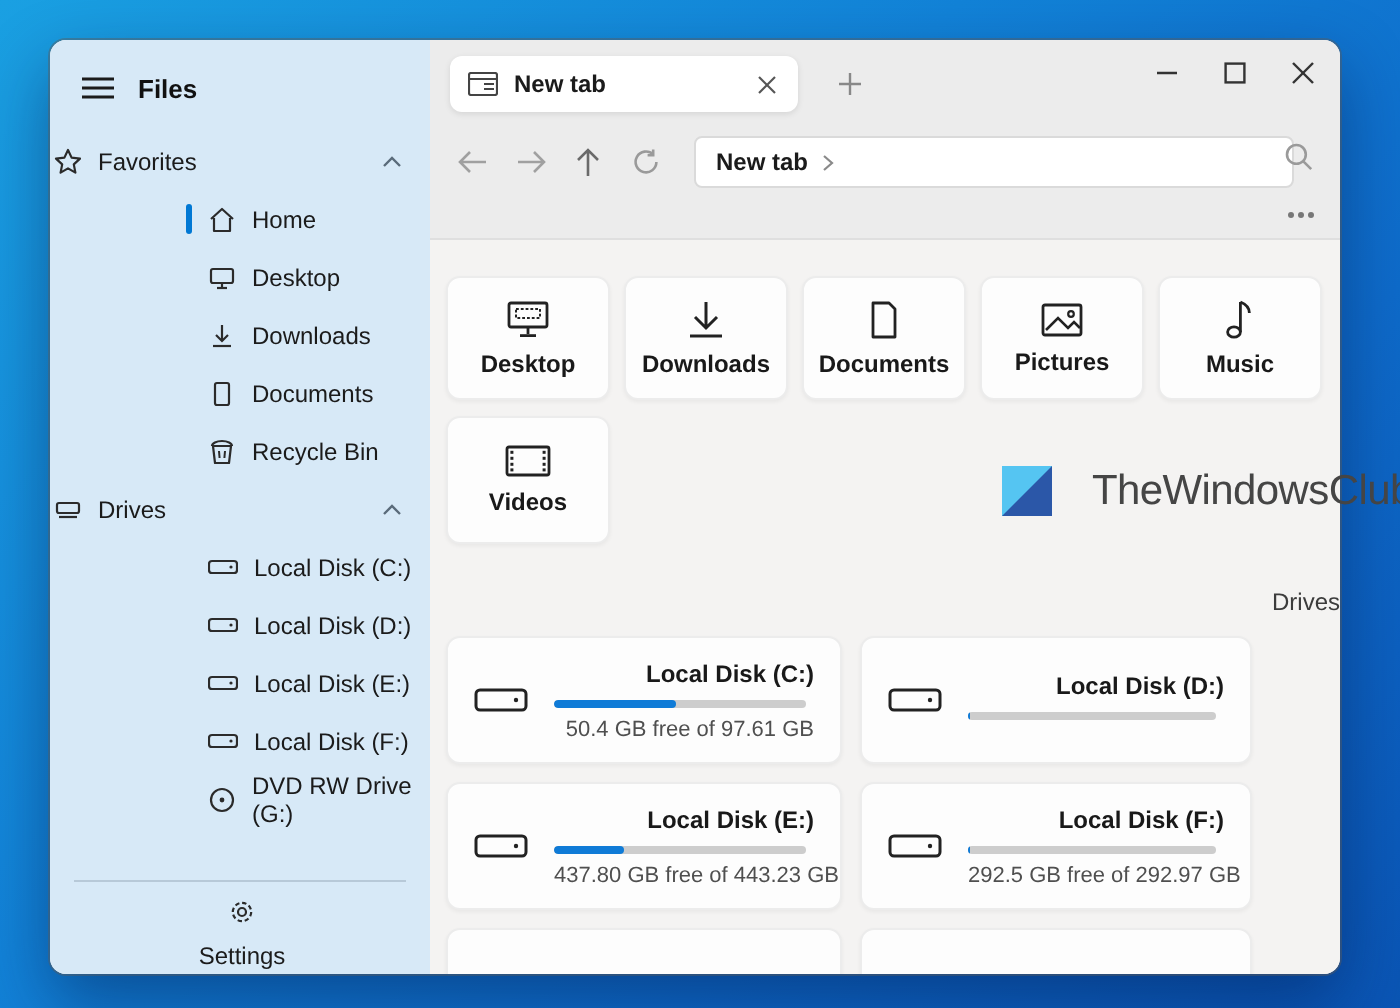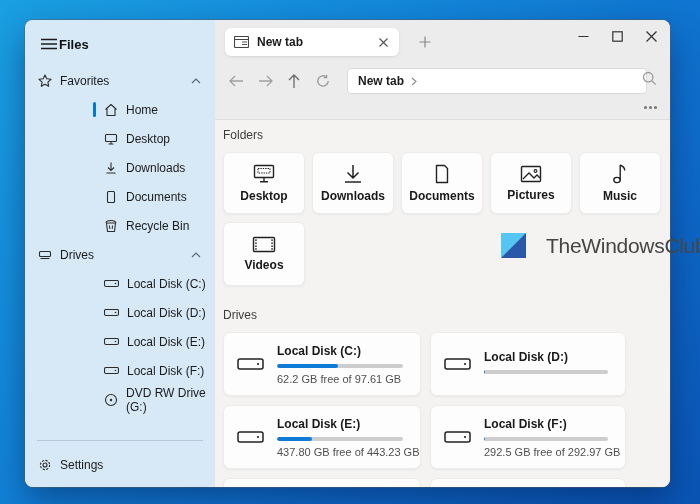--- a/index.html
+++ b/index.html
@@ -9,32 +9,32 @@
     position:relative; width:700px; height:504px;
     background:linear-gradient(135deg,#1aa0e2 0%,#1283d8 40%,#0e6bca 70%,#0a55b4 100%);
   }
   .window {
     position:absolute; left:25px; top:20px; width:645px; height:467px;
     border-radius:8px; overflow:hidden; display:flex; background:#ececec;
     box-shadow:0 0 0 1px rgba(90,90,90,.45), 0 14px 34px rgba(0,20,70,.45);
   }
   
   .sidebar { width:190px; flex:none; background:#d7e9f7; display:flex; flex-direction:column; padding:8px 0 6px; }
-  .side-title { display:flex; align-items:center; height:32px; padding-left:16px; gap:2px; margin-bottom:6px; }
+  .side-title { display:flex; align-items:center; height:32px; padding-left:16px; gap:12px; margin-bottom:6px; }
   .side-title .app-name { font-size:13px; font-weight:700; color:#111; }
   .side-row { position:relative; display:flex; align-items:center; height:29px; flex:none;
               font-size:12px; color:#1b1b1b; cursor:default; }
-  .side-row.section { padding-left:13px; gap:8px; }
+  .side-row.section { padding-left:2px; gap:8px; }
   .side-row.child   { padding-left:34px; gap:8px;margin-left:45px; }
   .side-row .chev { margin-left:auto; margin-right:14px; display:flex; }
   .accent-bar { position:absolute; left:23px; top:7px; width:3px; height:15px; border-radius:2px; background:#0078d4; }
   .side-divider { height:1px; background:#b7c9d8; margin:10px 12px 8px; margin-top:auto; }
   .icon { display:inline-flex; align-items:center; justify-content:center; }
   
-  .content { flex:1; display:flex; flex-direction:column; min-width:0; }
+  .content { flex:1; display:flex; flex-direction:column; min-width:0;text-align:right; }
   .header { position:relative; height:100px; flex:none; background:#ececec; border-bottom:1px solid #dfdfdf; }
   .tabrow { display:flex; align-items:center; padding:8px 0 0 10px; }
   .tab { width:174px; height:28px; background:#fff; border-radius:6px; display:flex; align-items:center;
          padding:0 9px; gap:8px; font-size:12px; font-weight:700; color:#1b1b1b;
          box-shadow:0 1px 3px rgba(0,0,0,.10); }
   .tab-close { margin-left:auto; display:flex; padding:2px; border-radius:3px; }
   .newtab-btn { margin-left:17px; display:flex; padding:3px; }
   .win-controls { position:absolute; top:8px; right:12px; display:flex; gap:20px; align-items:center; height:16px; }
   .win-btn { display:flex; align-items:center; justify-content:center; width:14px; height:14px; }
   .navrow { display:flex; align-items:center; margin:12px 0 0 10px; gap:7px; }
@@ -211,21 +211,21 @@
           <svg width="14" height="14" viewBox="0 0 14 14">
               <circle cx="7" cy="7" r="5.5" fill="none" stroke="#2b2b2b" stroke-width="1.1"></circle>
               <circle cx="7" cy="7" r="1.2" fill="#2b2b2b"></circle>
             </svg>
         </span>
         <span>DVD RW Drive (G:)</span>
       </div>
 
       <div class="side-divider"></div>
 
-      <div class="side-row section" style="height:32px;">
+      <div class="side-row section" style="height:32px;flex-direction:column;">
         <span class="icon">
           <svg width="14" height="14" viewBox="0 0 14 14">
               <circle cx="7" cy="7" r="2" fill="none" stroke="#2b2b2b" stroke-width="1.1"></circle>
               <circle cx="7" cy="7" r="4.6" fill="none" stroke="#2b2b2b" stroke-width="1.1" stroke-dasharray="2.2 1.4"></circle>
             </svg>
         </span>
         <span>Settings</span>
       </div>
     </div>
 
@@ -321,21 +321,20 @@
             </svg>
         </span>
         <span class="more-btn">
             <i></i>
             <i></i>
             <i></i>
           </span>
       </div>
 
       <div class="page">
-        <div class="section-label">Folders</div>
 
         <div class="tiles">
           <div class="tile">
             <span class="icon">
               <svg width="24" height="20" viewBox="0 0 24 20">
                   <rect x="2.5" y="1.5" width="19" height="12" rx="1" fill="none" stroke="#222" stroke-width="1.4"></rect>
                   <rect x="6" y="4.5" width="12" height="4.5" fill="none" stroke="#222" stroke-width="1" stroke-dasharray="1.4 1"></rect>
                   <line x1="12" y1="13.5" x2="12" y2="17" stroke="#222" stroke-width="1.4"></line>
                   <line x1="8" y1="17.8" x2="16" y2="17.8" stroke="#222" stroke-width="1.4"></line>
                 </svg>
@@ -410,21 +409,21 @@
               <svg width="27" height="14" viewBox="0 0 27 14">
                   <rect x="1" y="2" width="25" height="10" rx="2" fill="none" stroke="#222" stroke-width="1.5"></rect>
                   <circle cx="21" cy="7" r="1.1" fill="#222"></circle>
                 </svg>
             </span>
             <div class="card-info">
               <div class="card-title">Local Disk (C:)</div>
               <div class="bar">
                   <div class="bar-fill" style="width: 48.4%;"></div>
                 </div>
-              <div class="card-sub">62.2 GB free of 97.61 GB</div>
+              <div class="card-sub">50.4 GB free of 97.61 GB</div>
             </div>
           </div>
           <div class="card">
             <span class="icon">
               <svg width="27" height="14" viewBox="0 0 27 14">
                   <rect x="1" y="2" width="25" height="10" rx="2" fill="none" stroke="#222" stroke-width="1.5"></rect>
                   <circle cx="21" cy="7" r="1.1" fill="#222"></circle>
                 </svg>
             </span>
             <div class="card-info">

